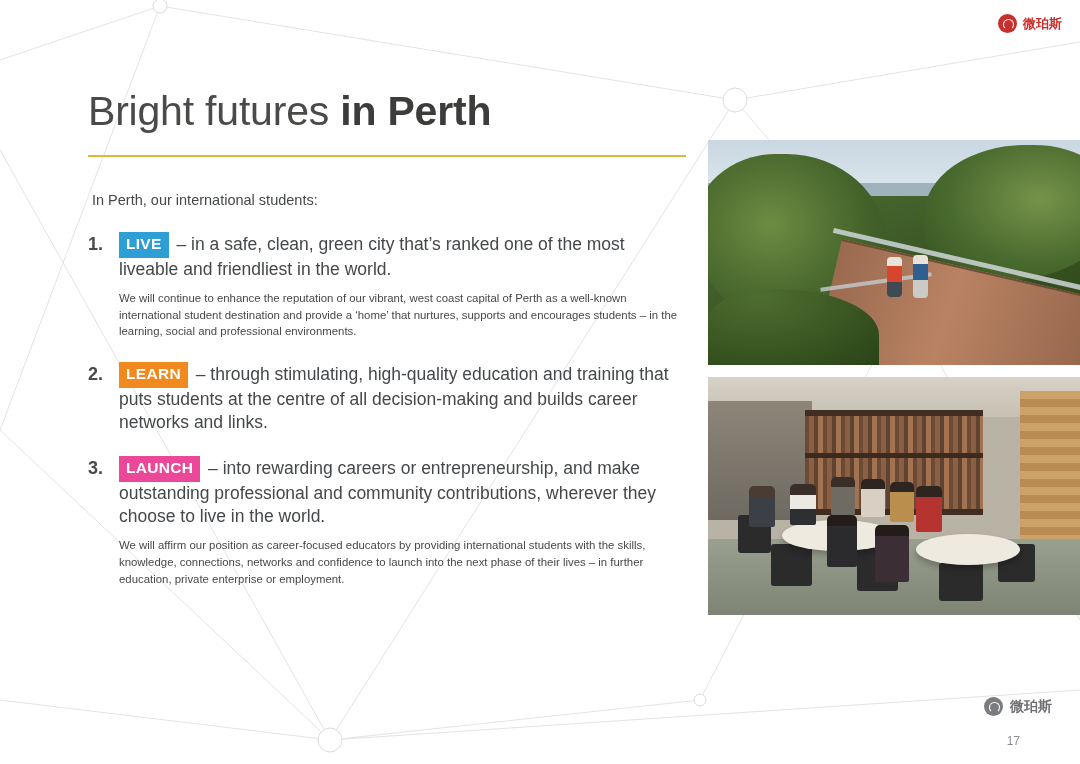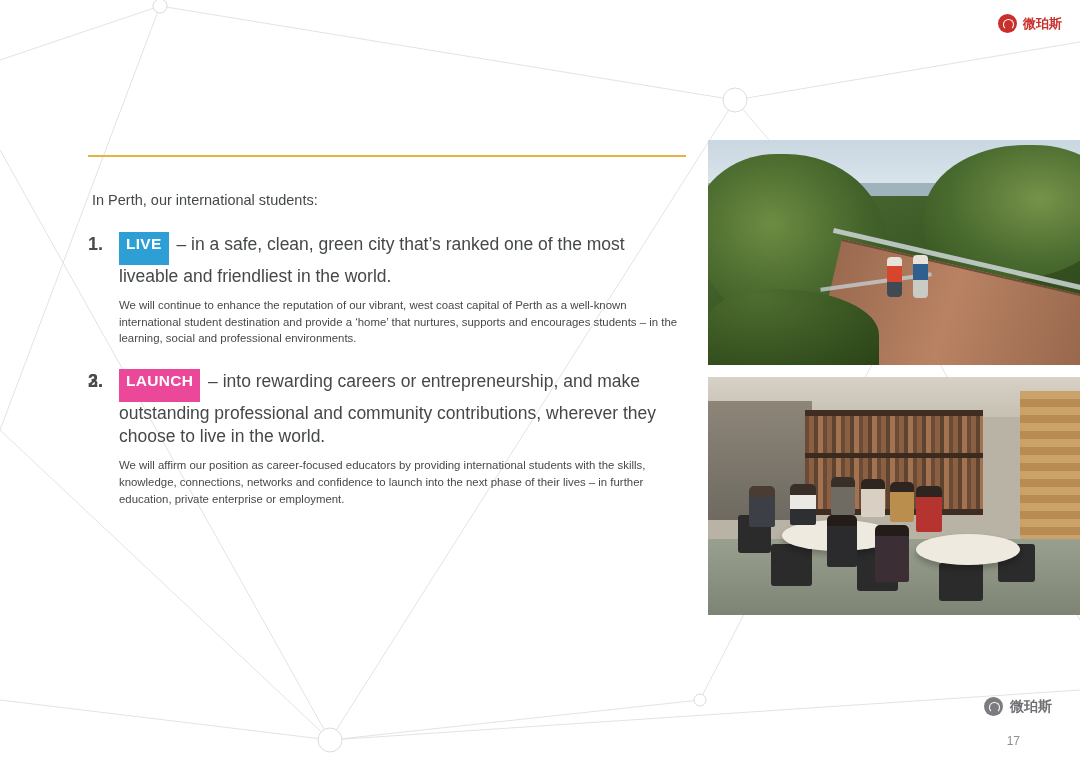--- a/index.html
+++ b/index.html
@@ -48,21 +48,21 @@
   .item { position:relative; padding-left:31px; margin-bottom:22px; }
   .num {
     position:absolute; left:0; top:2px;
     font-size:18px; font-weight:bold; color:#4a4a49;
   }
   .lead {
     font-size:17.5px; line-height:1.33; color:#45484a; font-weight:300;
   }
   .tag {
     display:inline-block; color:#ffffff; font-weight:bold;
-    font-size:15.5px; padding:2px 7px 10px 7px; margin-right:3px;
+    font-size:15.5px; padding:2px 7px 3px 7px; margin-right:3px;
     letter-spacing:0.3px; vertical-align:1px;
   }
   .tag-live   { background:#2e9fd4; }
   .tag-learn  { background:#f08a1e; }
   .tag-launch { background:#ec4899; }
   .sub {
     margin-top:9px; font-size:11.4px; line-height:1.47;
     color:#45484a; font-weight:300; max-width:560px;
   }
 
@@ -198,37 +198,43 @@
     </g>
     <g fill="#ffffff" stroke="#dcdcdc" stroke-width="1">
       <circle cx="735" cy="100" r="12"></circle>
       <circle cx="330" cy="740" r="12"></circle>
       <circle cx="905" cy="300" r="7"></circle>
       <circle cx="700" cy="700" r="6"></circle>
       <circle cx="160" cy="6" r="7"></circle>
     </g>
   </svg>
 
+  <div class="heading">
+    <span class="light">Bright futures </span><span class="bold">in Perth</span>
+  </div>
   <div class="rule-grey"></div>
   <div class="rule"></div>
 
   <div class="intro">In Perth, our international students:</div>
 
   <div class="list">
 
     <div class="item">
       <div class="num">1.</div>
       <div class="lead">
         <span class="tag tag-live">LIVE</span><span> – in a safe, clean, green city that’s ranked one of the most liveable and friendliest in the world.</span>
       </div>
       <div class="sub">We will continue to enhance the reputation of our vibrant, west coast capital of Perth as a well-known international student destination and provide a ‘home’ that nurtures, supports and encourages students – in the learning, social and professional environments.</div>
     </div>
 
     <div class="item">
       <div class="num">2.</div>
+      <div class="lead">
+        <span class="tag tag-learn">LEARN</span><span> – through stimulating, high-quality education and training that puts students at the centre of all decision-making and builds career networks and links.</span>
+      </div>
     </div>
 
     <div class="item">
       <div class="num">3.</div>
       <div class="lead">
         <span class="tag tag-launch">LAUNCH</span><span> – into rewarding careers or entrepreneurship, and make outstanding professional and community contributions, wherever they choose to live in the world.</span>
       </div>
       <div class="sub">We will affirm our position as career-focused educators by providing international students with the skills, knowledge, connections, networks and confidence to launch into the next phase of their lives – in further education, private enterprise or employment.</div>
     </div>
 

